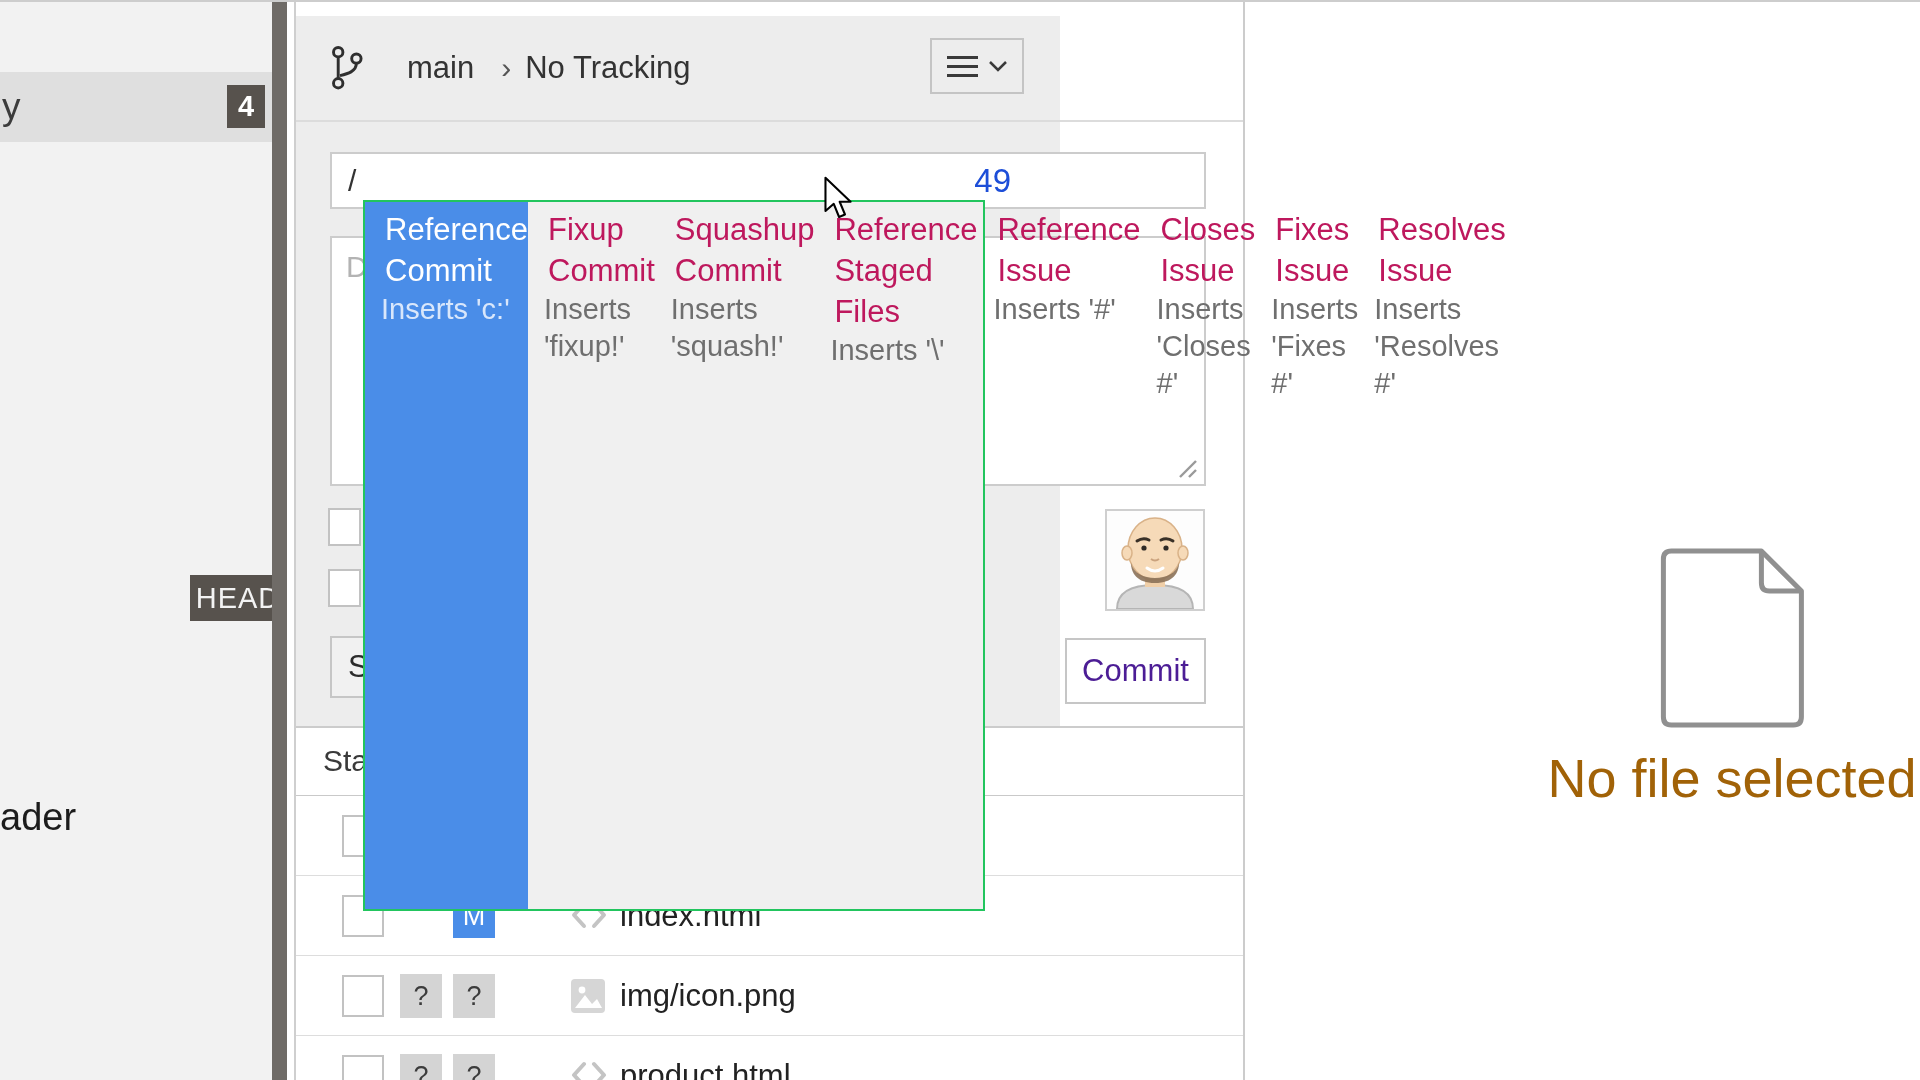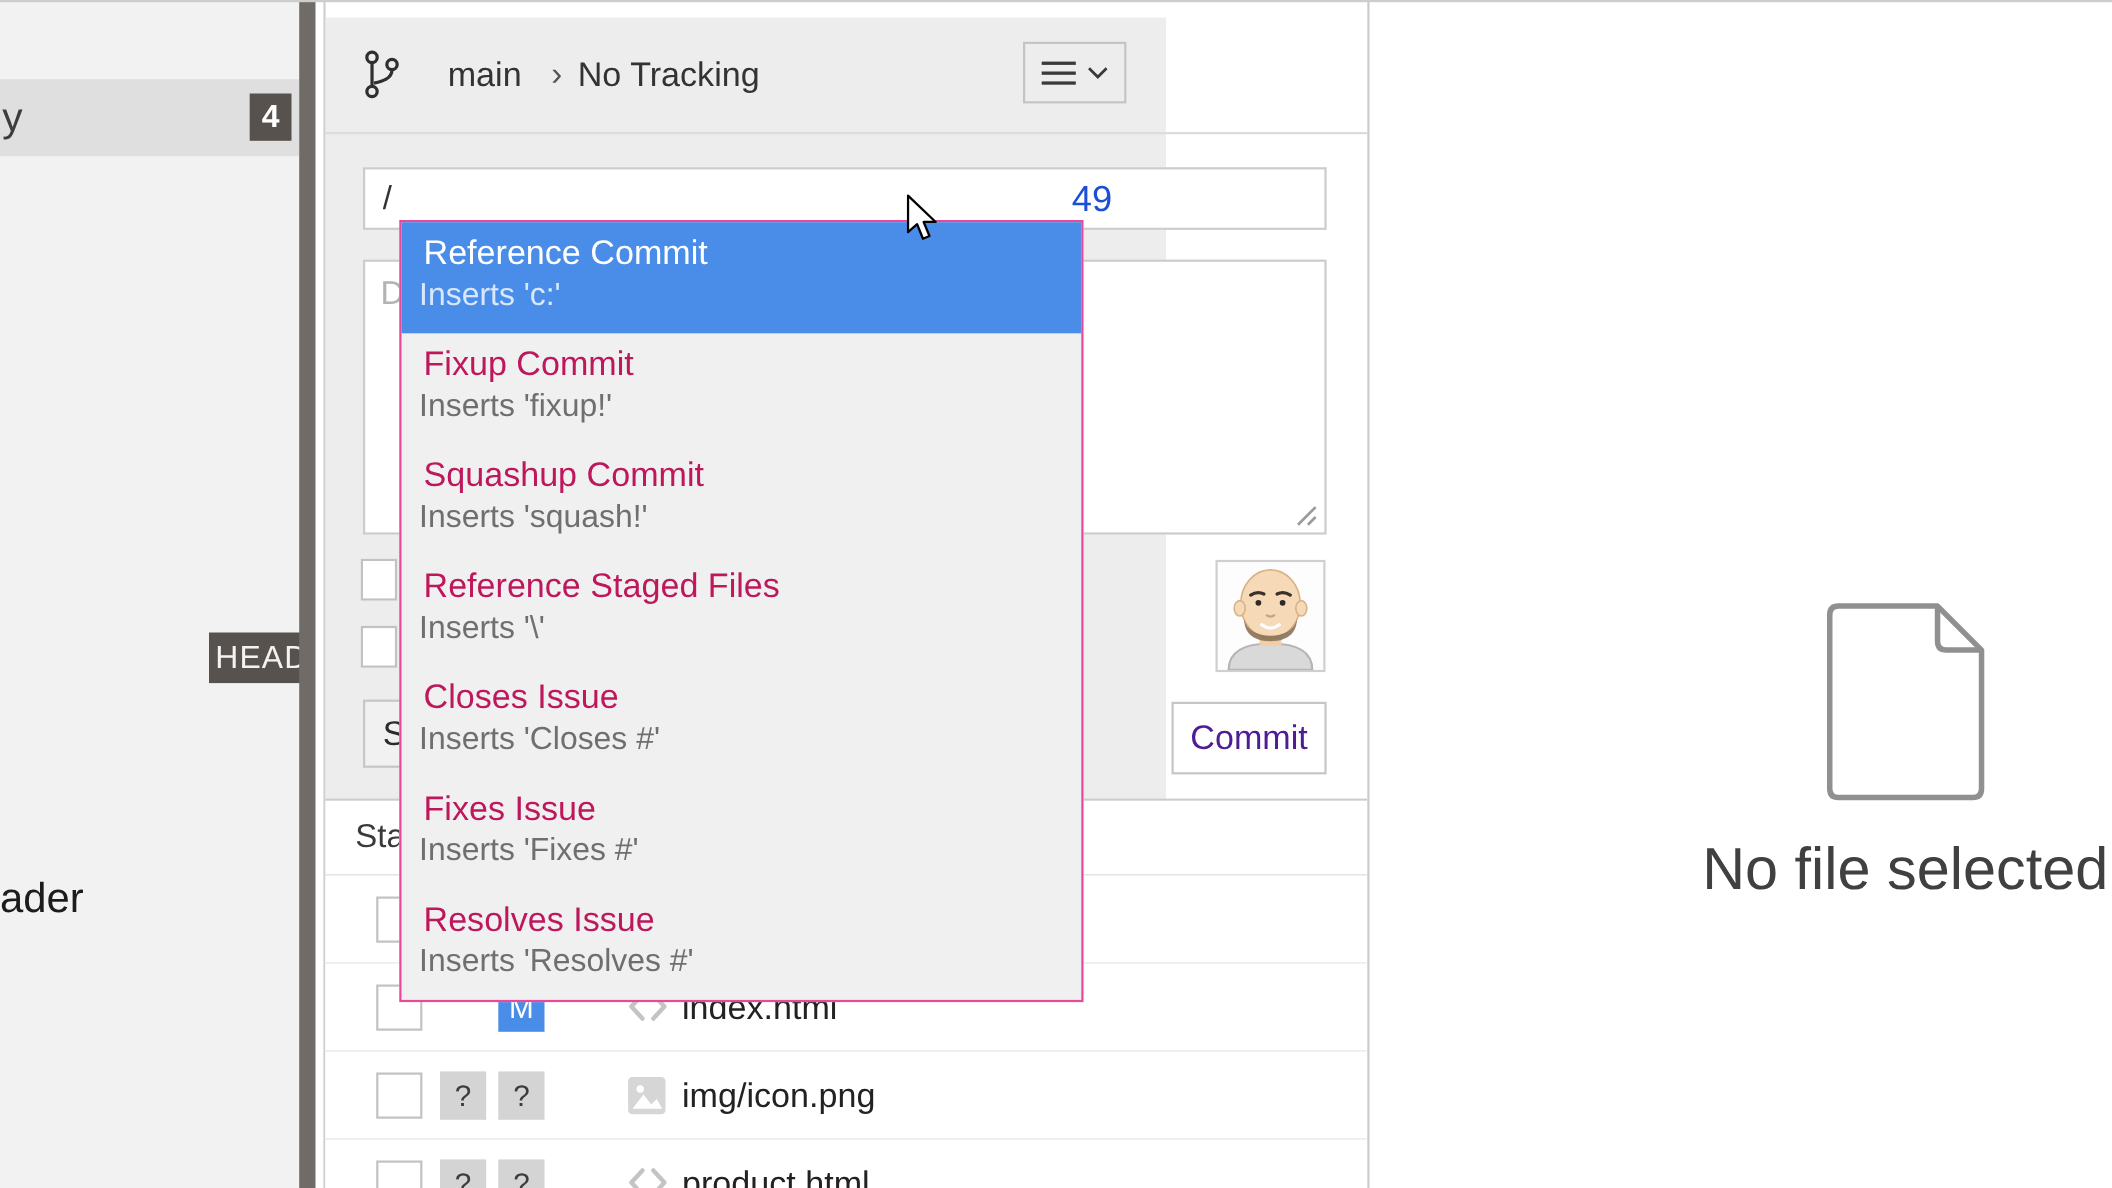--- a/index.html
+++ b/index.html
@@ -83,35 +83,35 @@
   .badge{position:absolute;top:18px;width:42px;height:44px;display:flex;align-items:center;justify-content:center;font-size:27px;}
   .badge.col0{left:104px;}
   .badge.col1{left:157px;}
   .badge.q{background:var(--untracked-gray,#d4d4d4);color:#3c3c3c;}
   .badge.m{background:var(--accent,#4a8de8);color:#ffffff;}
   .file-icon{position:absolute;left:274px;top:22px;}
   .file-name{position:absolute;left:324px;top:22px;font-size:31px;color:#222;}
 
   
   .ac-menu{
-    left:67px;top:184px;width:622px;height:711px;background:#f0f0f0;border:2px solid #ec4899;
-    box-sizing:border-box;z-index:40;display:flex;flex-direction:column;
+    left:67px;top:184px;width:622px;height:711px;background:#f0f0f0;border:2px solid #22c55e;
+    box-sizing:border-box;z-index:40;display:flex;flex-direction:row;
   }
   .ac-item{flex:1 1 auto;box-sizing:border-box;padding:7px 0 0 20px;}
   .ac-title{font-size:31px;line-height:41px;color:#be185d;}
   .ac-sub{font-size:29px;line-height:37px;color:#6f6f6f;padding-left:0;margin-left:-4px;}
   .ac-item.selected{background:var(--accent,#4a8de8);}
   .ac-item.selected .ac-title{color:#ffffff;}
   .ac-item.selected .ac-sub{color:#d9e7fb;}
 
   
   .preview{left:1243px;top:0;width:677px;height:1080px;background:#ffffff;border-left:2px solid #cccccc;box-sizing:border-box;}
   .empty-state{position:absolute;left:487px;top:545px;transform:translateX(-50%);
     display:flex;flex-direction:column;align-items:center;}
-  .empty-text{margin-top:28px;font-size:54px;color:#404040;white-space:nowrap;}
+  .empty-text{margin-top:16px;font-size:54px;color:#a16207;white-space:nowrap;}
 
   .cursor{left:824px;top:176px;z-index:100;}
 </style>
 </head>
 <body>
 
 <div class="abs page-top-border"></div>
 
 <div class="abs sidebar">
   <div class="abs sidebar-sel-row">
@@ -244,20 +244,24 @@
       </div>
       <div class="ac-item">
         <div class="ac-title">Squashup Commit</div>
         <div class="ac-sub">Inserts 'squash!'</div>
       </div>
       <div class="ac-item">
         <div class="ac-title">Reference Staged Files</div>
         <div class="ac-sub">Inserts '\'</div>
       </div>
       <div class="ac-item">
+        <div class="ac-title">Reference Issue</div>
+        <div class="ac-sub">Inserts '#'</div>
+      </div>
+      <div class="ac-item">
         <div class="ac-title">Closes Issue</div>
         <div class="ac-sub">Inserts 'Closes #'</div>
       </div>
       <div class="ac-item">
         <div class="ac-title">Fixes Issue</div>
         <div class="ac-sub">Inserts 'Fixes #'</div>
       </div>
       <div class="ac-item">
         <div class="ac-title">Resolves Issue</div>
         <div class="ac-sub">Inserts 'Resolves #'</div>

